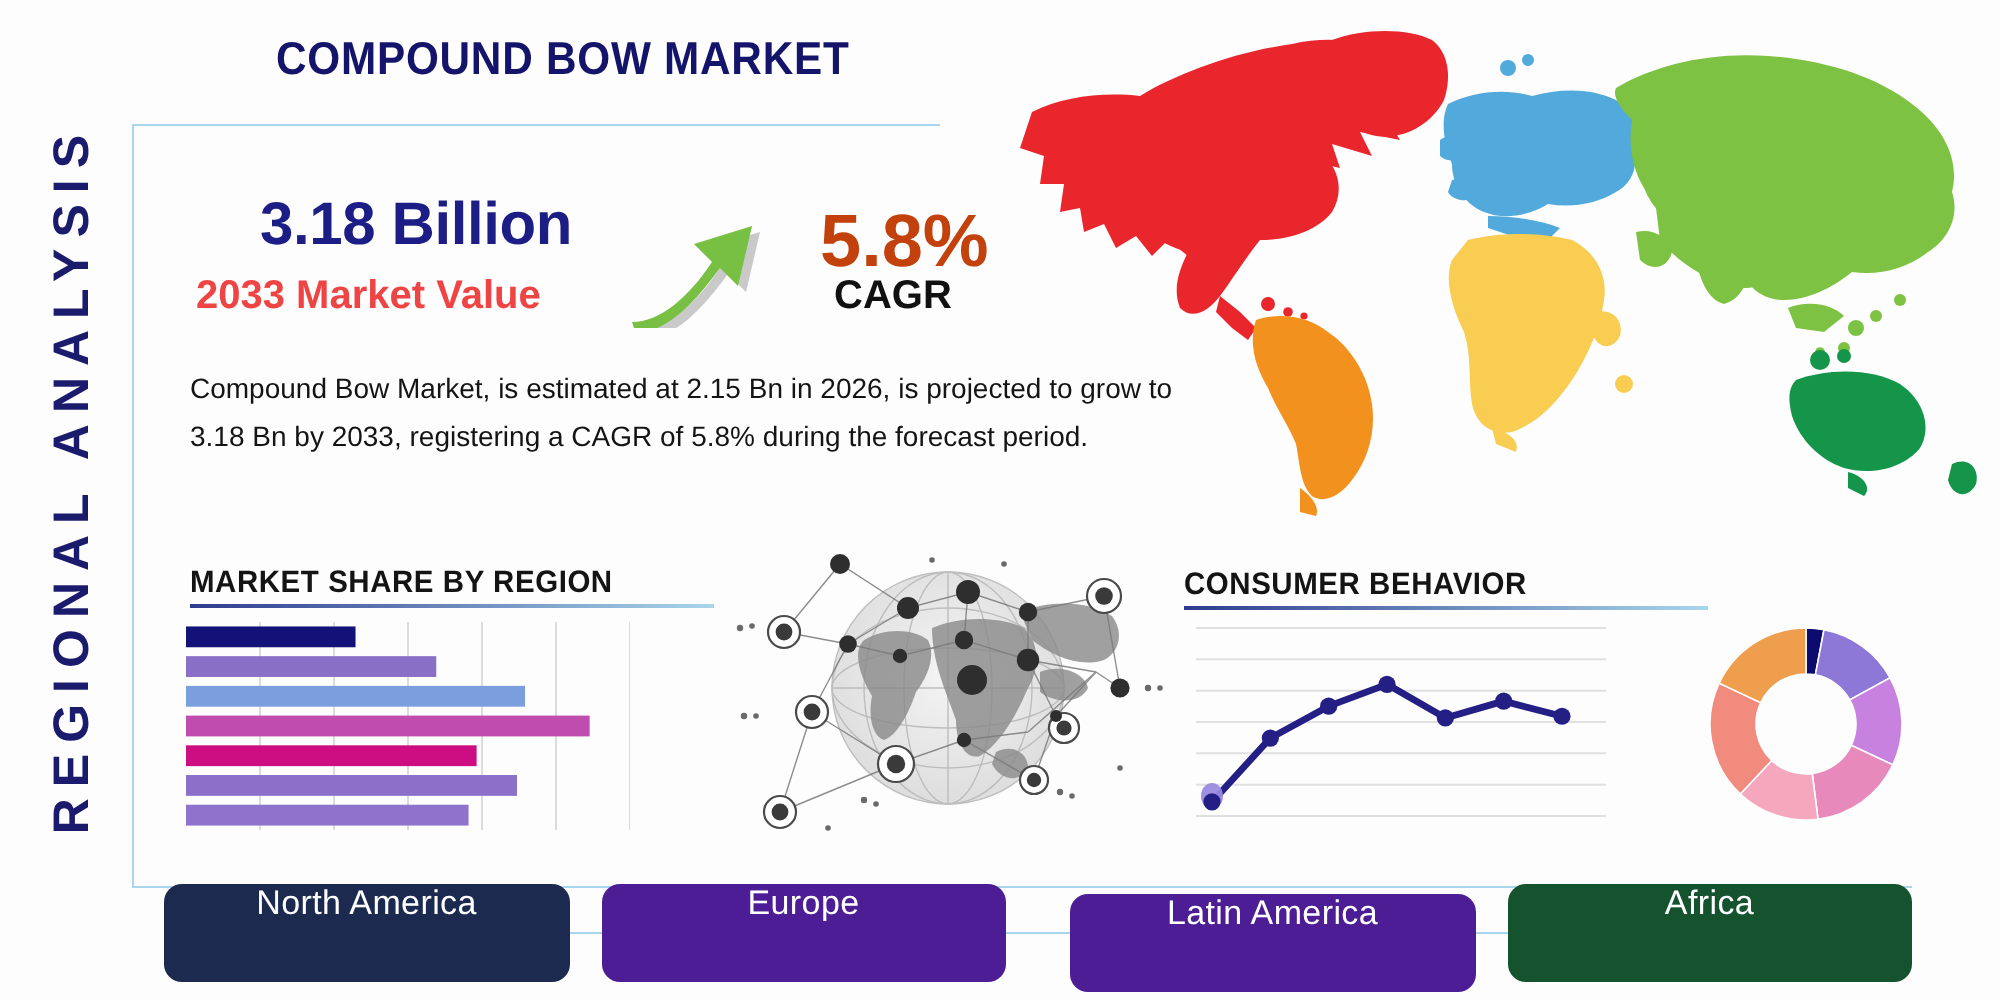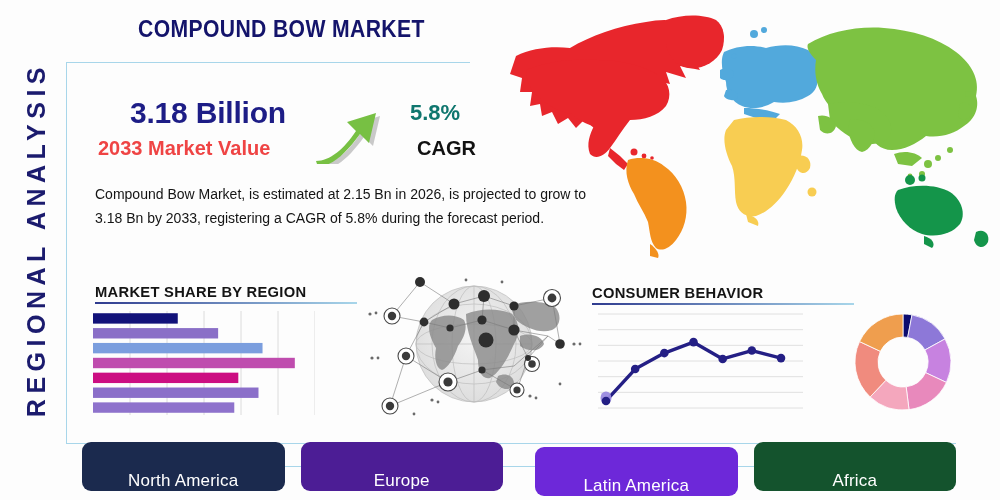--- a/index.html
+++ b/index.html
@@ -72,22 +72,22 @@
   .kpi-label {
     position: absolute;
     left: 98px; top: 137px;
     font-size: 20px; font-weight: 700;
     color: #ef4444;
     white-space: nowrap;
   }
   .cagr-value {
     position: absolute;
     left: 410px; top: 100px;
-    font-size: 22px; font-weight: 700;
-    color: #0f766e;
+    font-size: 37px; font-weight: 700;
+    color: #c2410c;
     white-space: nowrap;
   }
   .cagr-label {
     position: absolute;
     left: 417px; top: 137px;
     font-size: 20px; font-weight: 700;
     color: #111111;
     white-space: nowrap;
   }
   .arrow-wrap {
@@ -162,21 +162,21 @@
   .pill-row {
     position: absolute;
     left: 82px; top: 442px;
     width: 874px; height: 49px;
     display: flex;
     align-items: center;
   }
   .pill {
     height: 49px;
     border-radius: 9px;
-    display: flex; align-items: flex-end; justify-content: center;
+    display: flex; align-items: flex-start; justify-content: center;
     color: #ffffff;
     font-size: 17px;
     font-weight: 400;
     letter-spacing: 0.2px;
     flex: 1 1 0;
     white-space: nowrap;
   }
   .pill-gap { width: 16px; height: 1.5px; background: #a8d6ea; flex: 0 0 16px; }
 </style>
 </head>
@@ -448,21 +448,21 @@
   <div class="pill-row">
     <div class="pill" style="background: rgb(27, 42, 78);">
         <span>North America</span>
       </div>
     <div class="pill-gap"></div>
     <div class="pill" style="background: #4c1d95;">
         <span>Europe</span>
       </div>
     <div class="pill-gap"></div>
     <div class="pill-gap"></div>
-    <div class="pill" style="background: #6d28d9; margin-top: 10px;">
+    <div class="pill" style="background: #4c1d95; margin-top: 10px;">
         <span>Latin America</span>
       </div>
     <div class="pill-gap"></div>
     <div class="pill" style="background: #14532d;">
         <span>Africa</span>
       </div>
   </div>
 
 </div>
 

